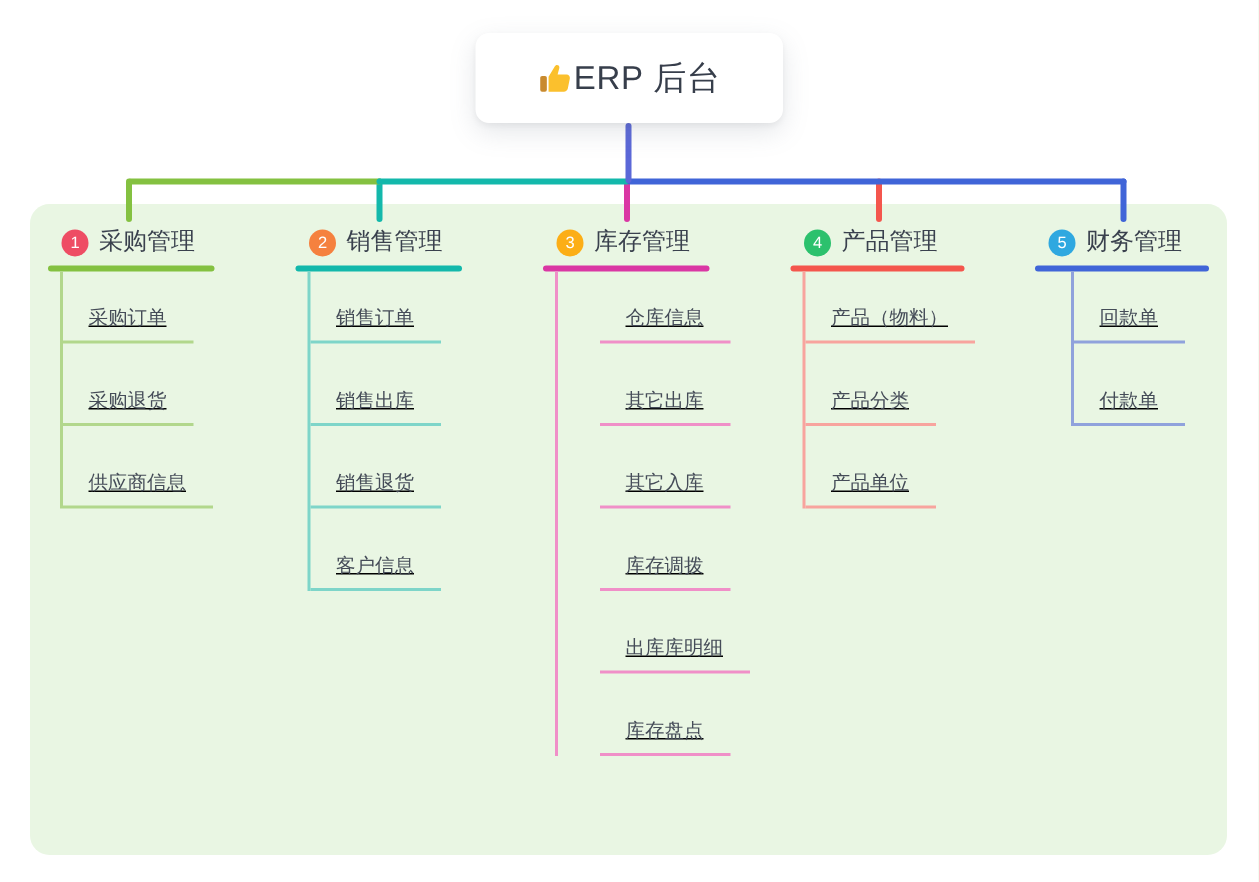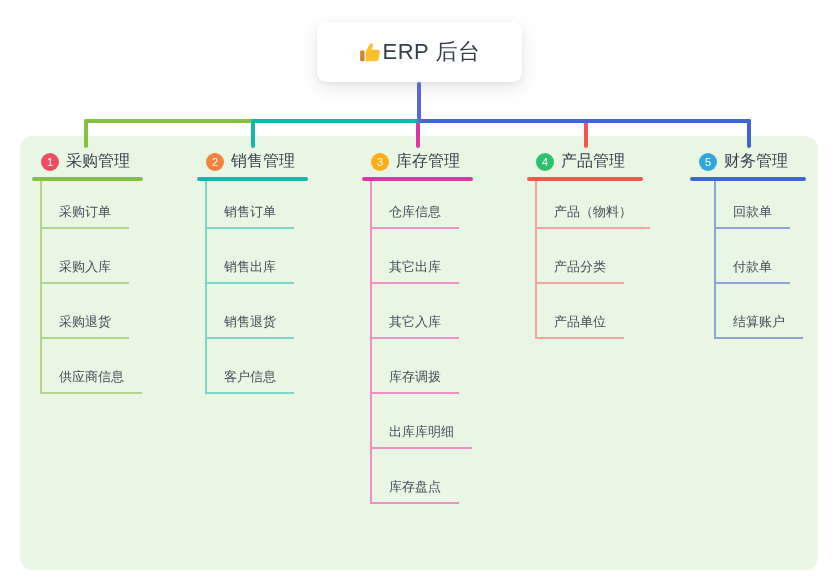--- a/index.html
+++ b/index.html
@@ -28,20 +28,21 @@
     font-size:16px;color:#3a414e;cursor:default;
   }
   .badge{
     width:18px;height:18px;border-radius:50%;flex:0 0 auto;
     color:#fff;font-size:11px;line-height:18px;text-align:center;
   }
   .b-underline{height:4px;width:100%;border-radius:2px;}
   .b-children{
     list-style:none;margin:0 0 0 8px;padding:0;
     border-left:2px solid;
+    text-decoration:underline;
   }
   .b-children li{
     border-bottom:2px solid;border-color:inherit;
     width:max-content;height:55px;box-sizing:border-box;
     display:flex;align-items:flex-end;
     padding:0 18px 6px 17px;
     font-size:13px;color:#454c58;
   }
   .b-children li:first-child{height:48px;}
 </style>
@@ -77,23 +78,20 @@
       <div class="b-header">
         <span class="badge" style="background: rgb(238, 77, 100);">1</span>
         <span>采购管理</span>
       </div>
       <div class="b-underline" style="background: rgb(132, 193, 65);"></div>
       <ul class="b-children" style="border-color: rgb(178, 215, 140);">
         <li>
           <span>采购订单</span>
         </li>
         <li>
-          <span>采购入库</span>
-        </li>
-        <li>
           <span>采购退货</span>
         </li>
         <li>
           <span>供应商信息</span>
         </li>
       </ul>
     </div>
     <div class="branch" style="left: 197px; width: 111px;">
       <div class="b-header">
         <span class="badge" style="background: rgb(245, 129, 63);">2</span>
@@ -114,21 +112,21 @@
           <span>客户信息</span>
         </li>
       </ul>
     </div>
     <div class="branch" style="left: 362px; width: 111px;">
       <div class="b-header">
         <span class="badge" style="background: rgb(252, 174, 22);">3</span>
         <span>库存管理</span>
       </div>
       <div class="b-underline" style="background: rgb(218, 55, 164);"></div>
-      <ul class="b-children" style="border-color: rgb(240, 143, 200);">
+      <ul class="b-children" style="border-color: rgb(240, 143, 200); padding-left: 28px;">
         <li>
           <span>仓库信息</span>
         </li>
         <li>
           <span>其它出库</span>
         </li>
         <li>
           <span>其它入库</span>
         </li>
         <li>
@@ -166,18 +164,15 @@
         <span>财务管理</span>
       </div>
       <div class="b-underline" style="background: rgb(64, 101, 216);"></div>
       <ul class="b-children" style="border-color: rgb(144, 162, 220); margin-left: 24px;">
         <li>
           <span>回款单</span>
         </li>
         <li>
           <span>付款单</span>
         </li>
-        <li>
-          <span>结算账户</span>
-        </li>
       </ul>
     </div>
   </div>
 
 </body></html>

